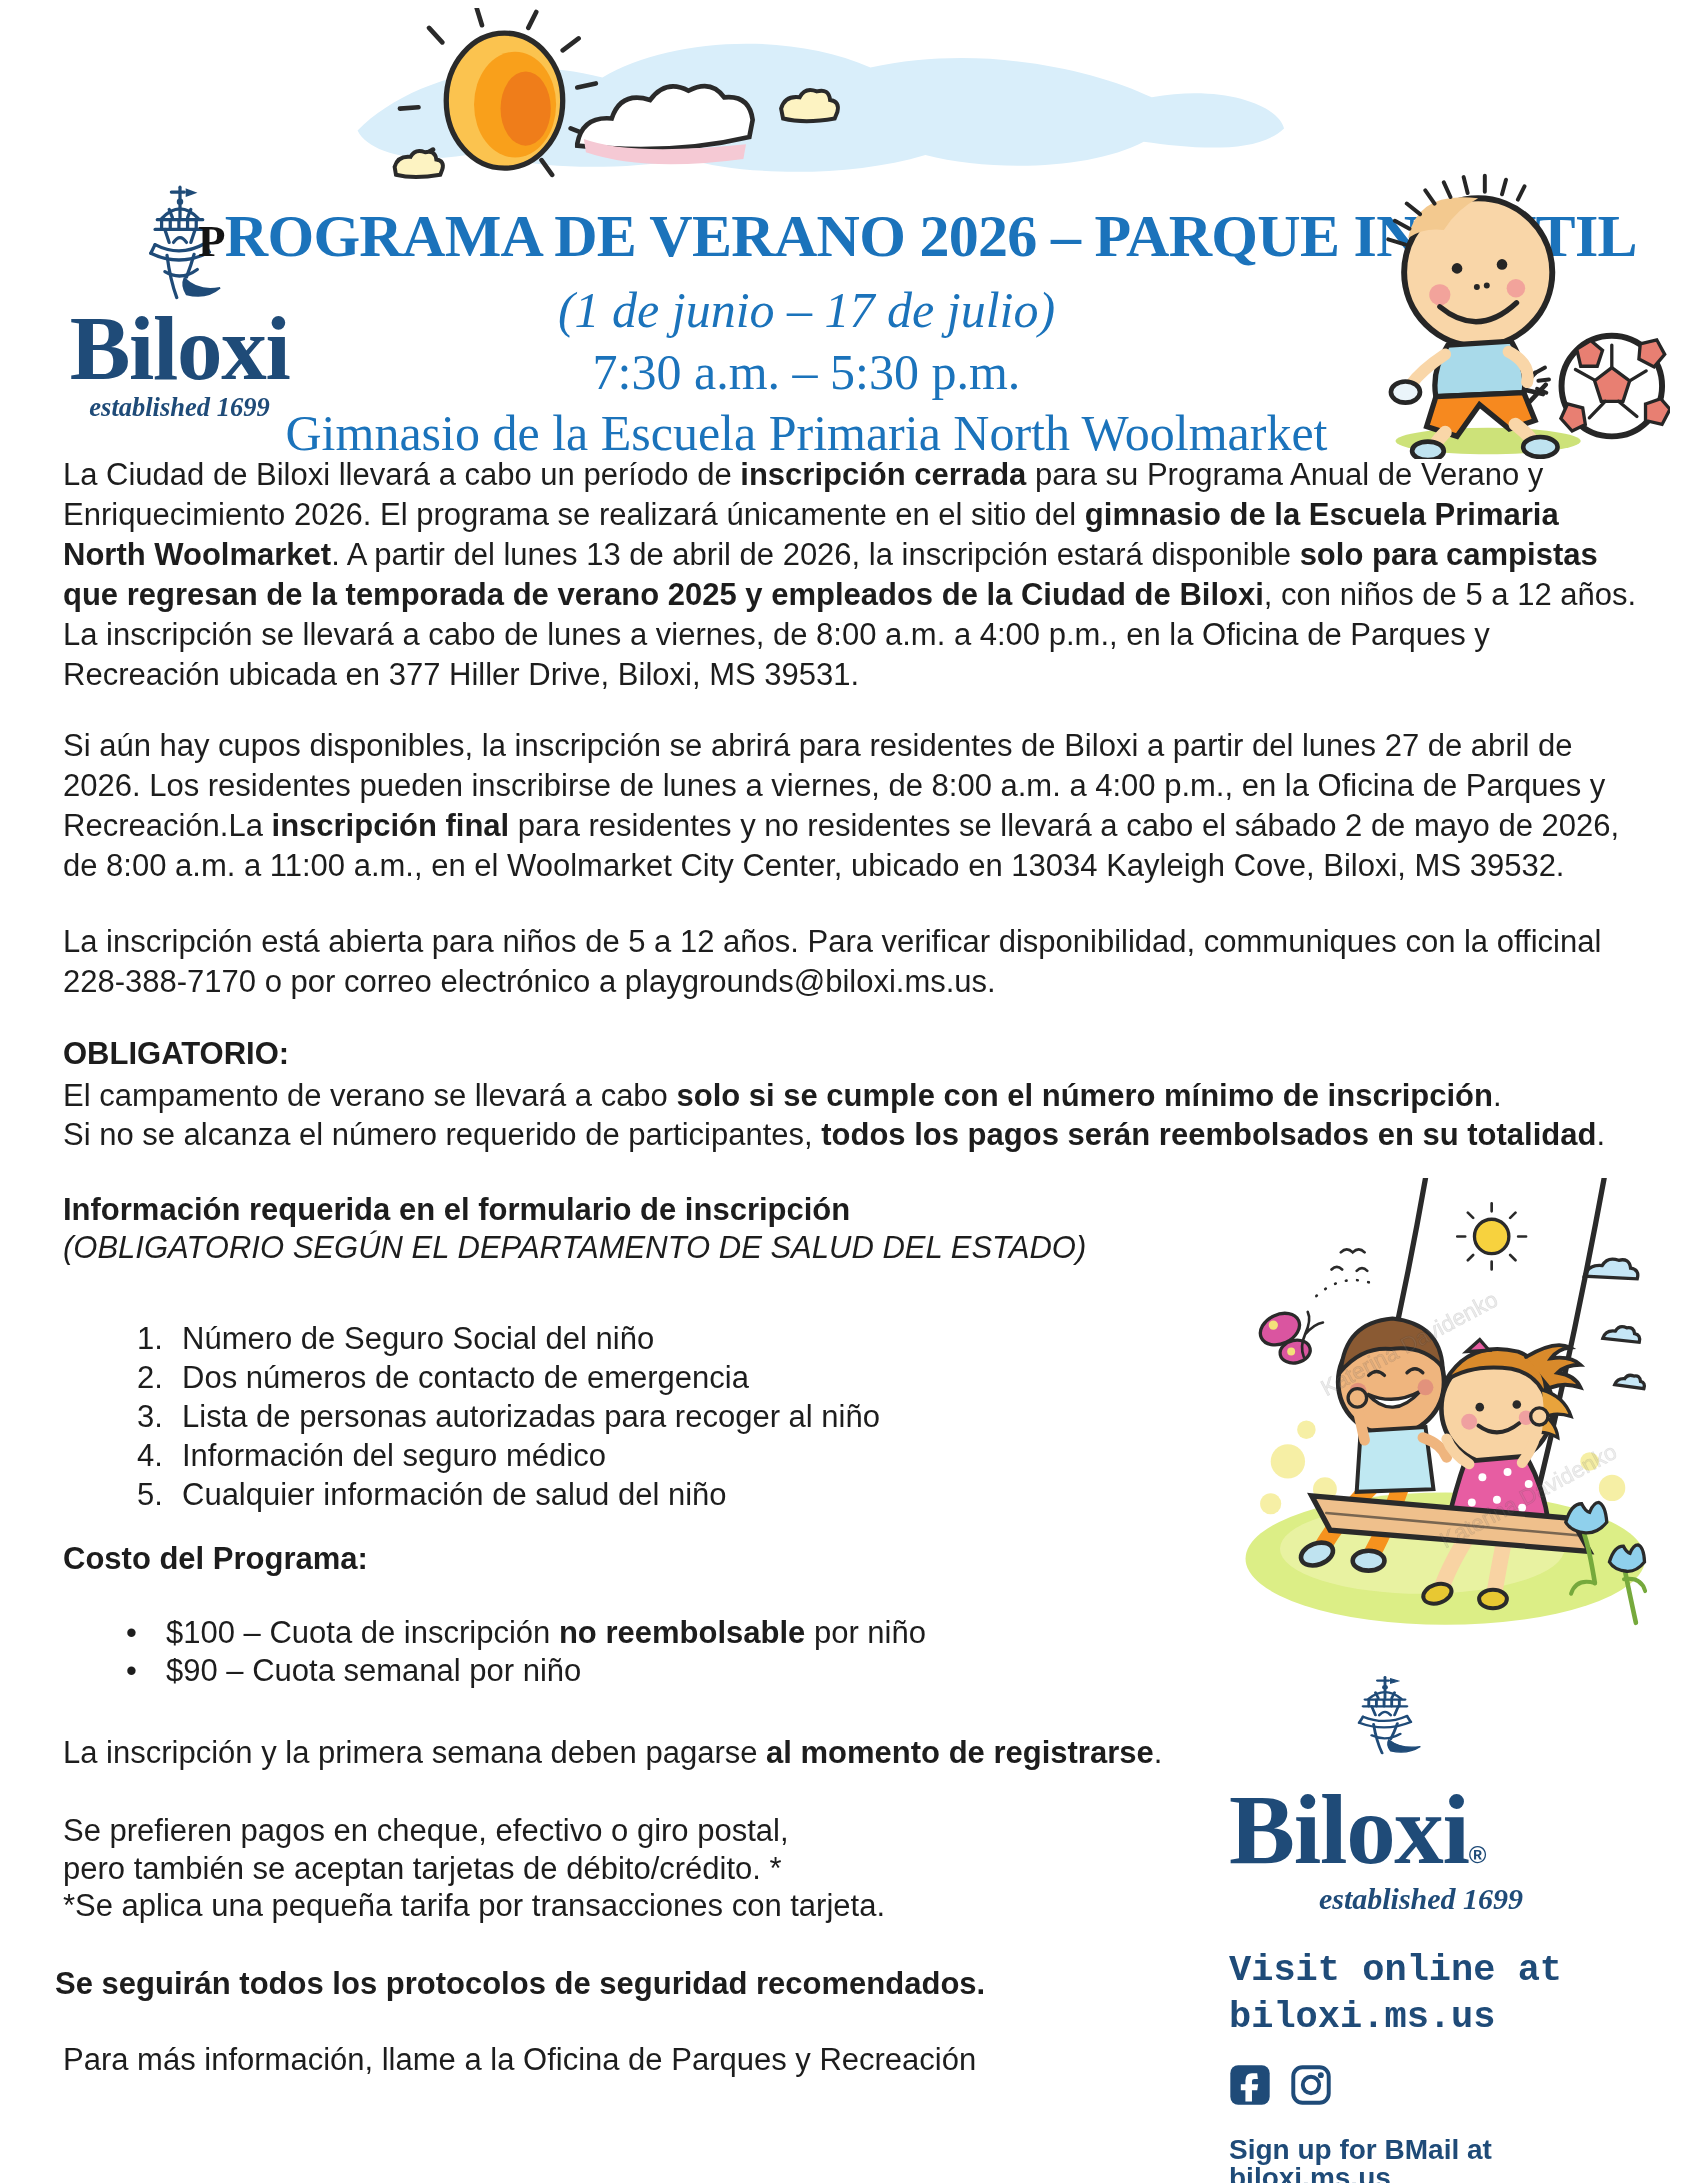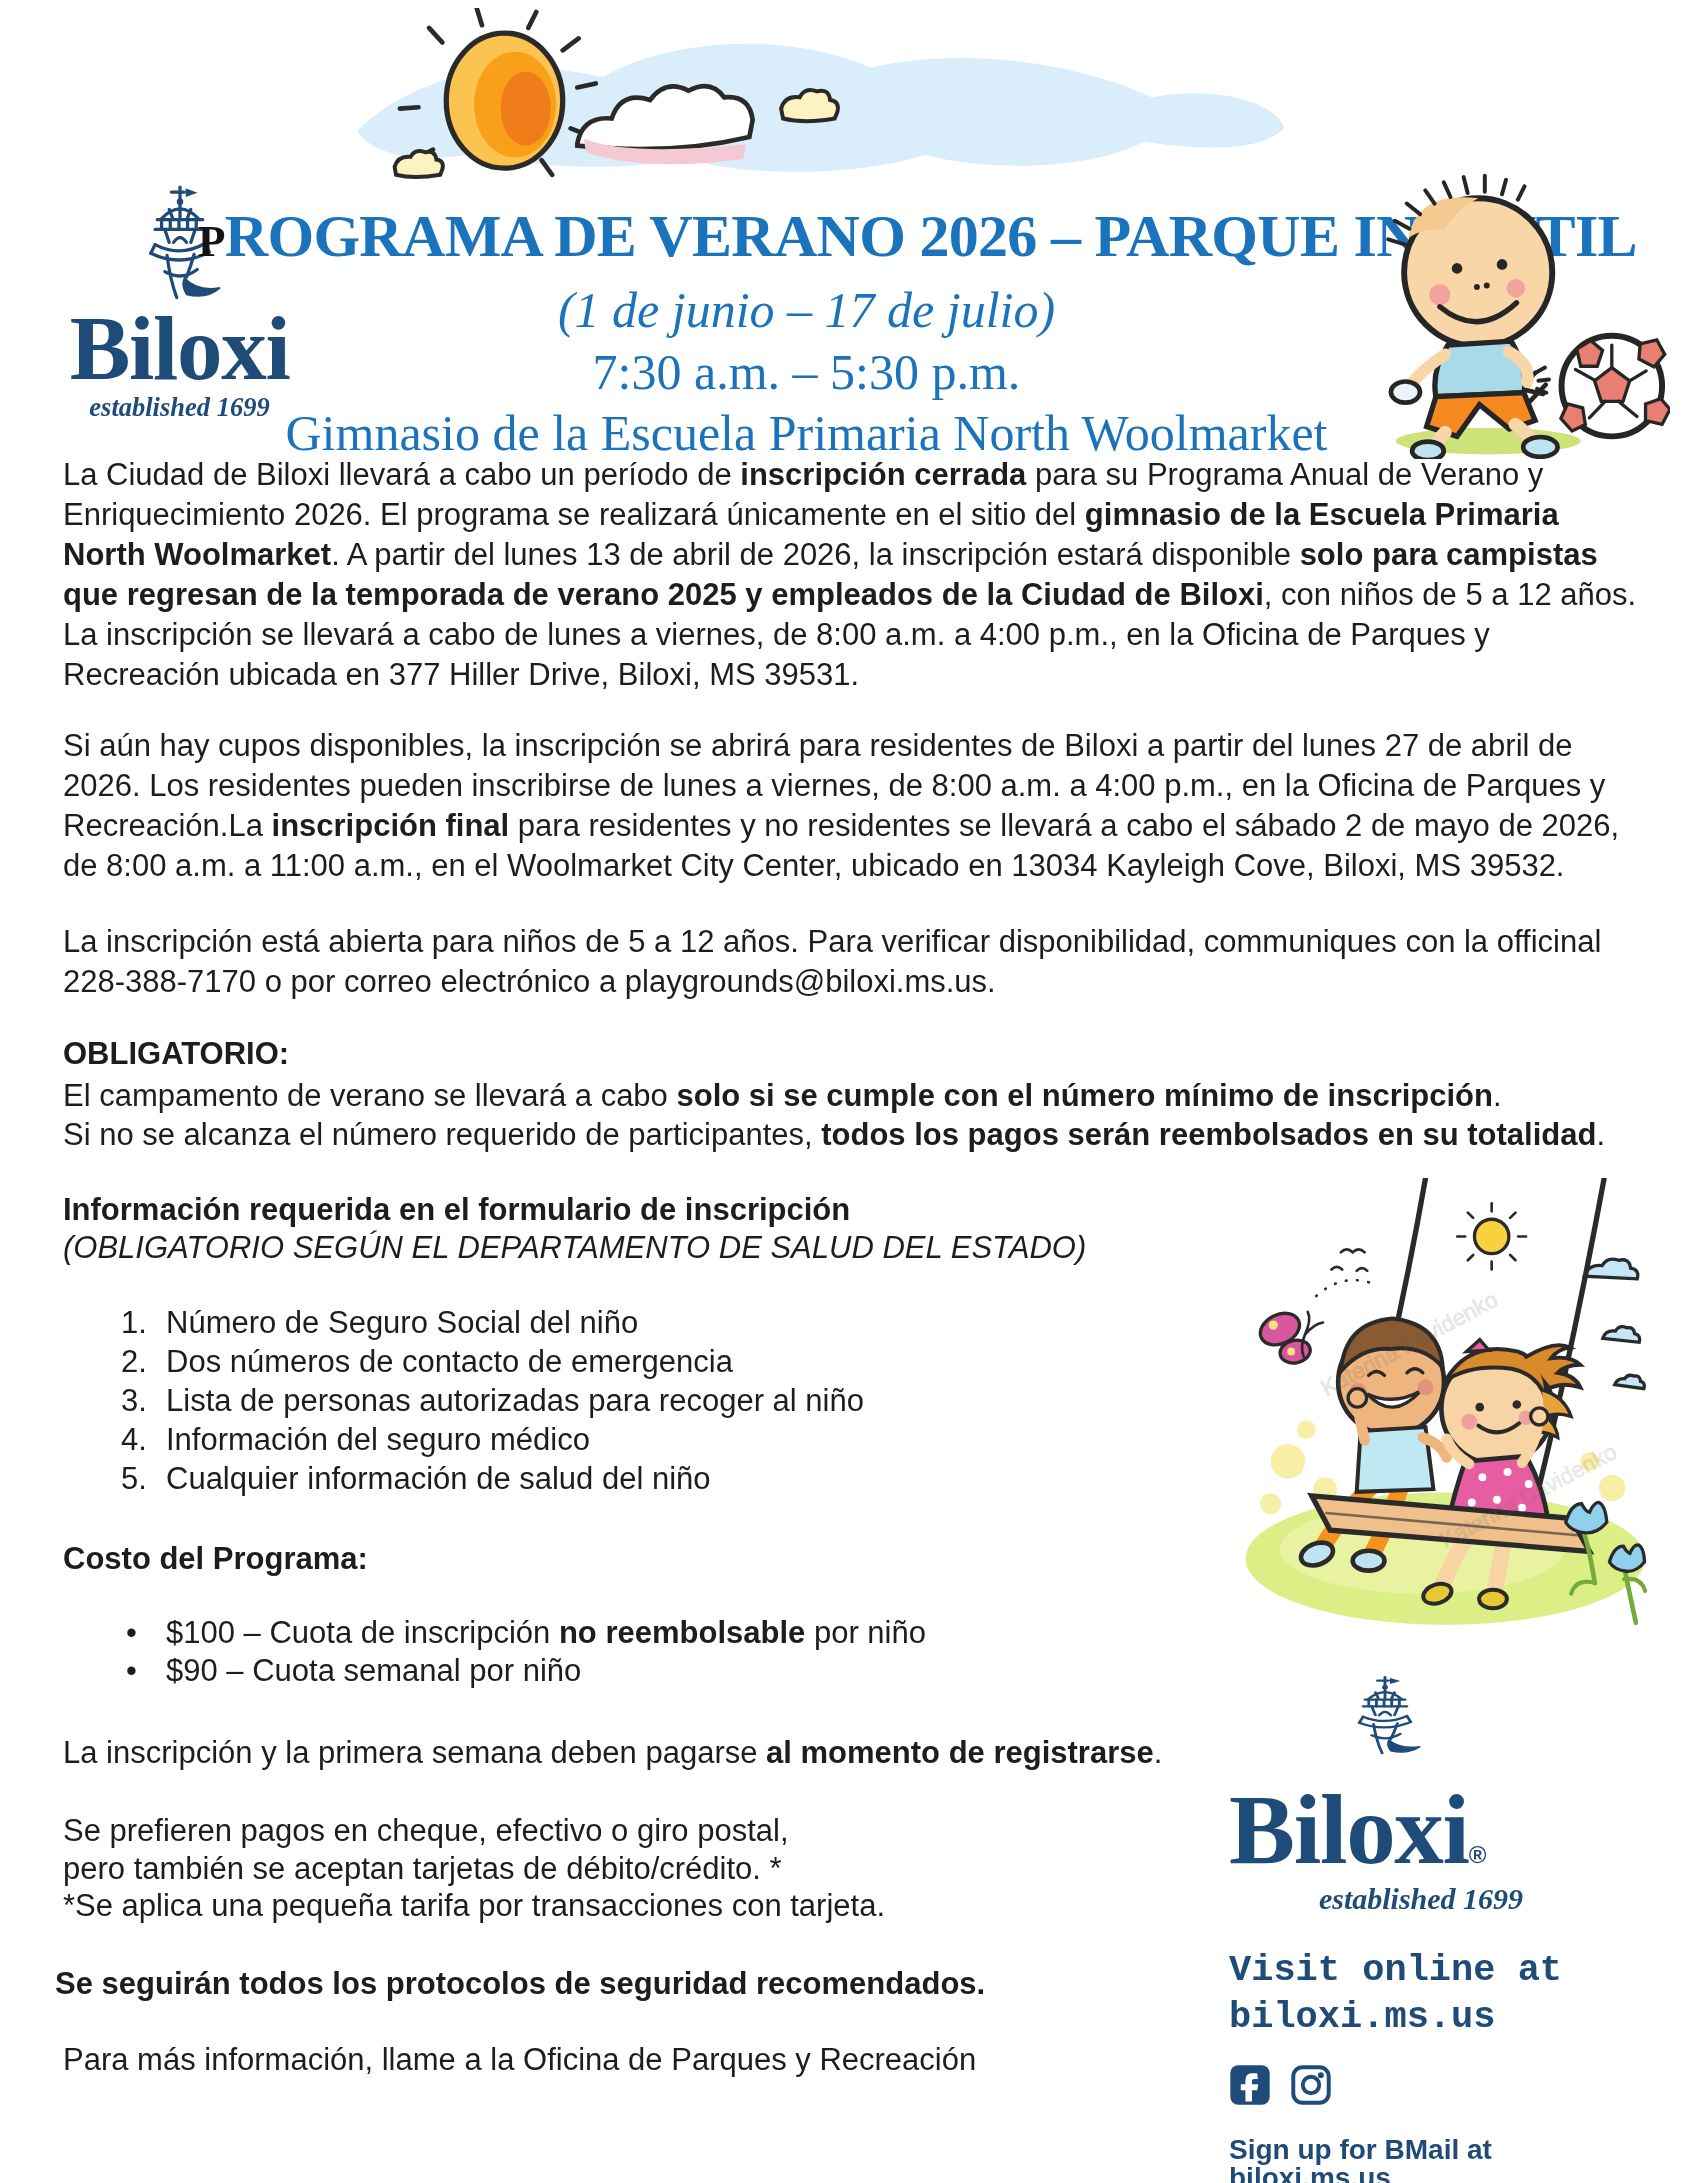--- a/index.html
+++ b/index.html
@@ -31,21 +31,21 @@
             color:#1f4b78;font-size:26.5px;line-height:1;}
   .logo-est-bottom{font-size:30px;}
 
   
   .visit{font-family:Liberation Mono, monospace;font-weight:700;color:#1f4b78;
          font-size:37px;line-height:1;}
   .footnote{font-family:"Liberation Sans",sans-serif;font-weight:700;color:#1f4b78;
             font-size:28px;line-height:1;}
 
   
-  ol.info-list{list-style:none;counter-reset:n;margin:0;padding:0;}
+  ol.info-list{list-style:none;counter-reset:n;margin:16px;padding:0;}
   ol.info-list li{counter-increment:n;position:relative;padding-left:103px;line-height:39px;}
   ol.info-list li::before{content:counter(n) ".";position:absolute;left:58px;}
 
   
   .bullet{position:relative;padding-left:103px;line-height:38px;}
   .bullet::before{content:"\2022";position:absolute;left:63px;}
 
   svg{display:block;}
 </style>
 </head>

